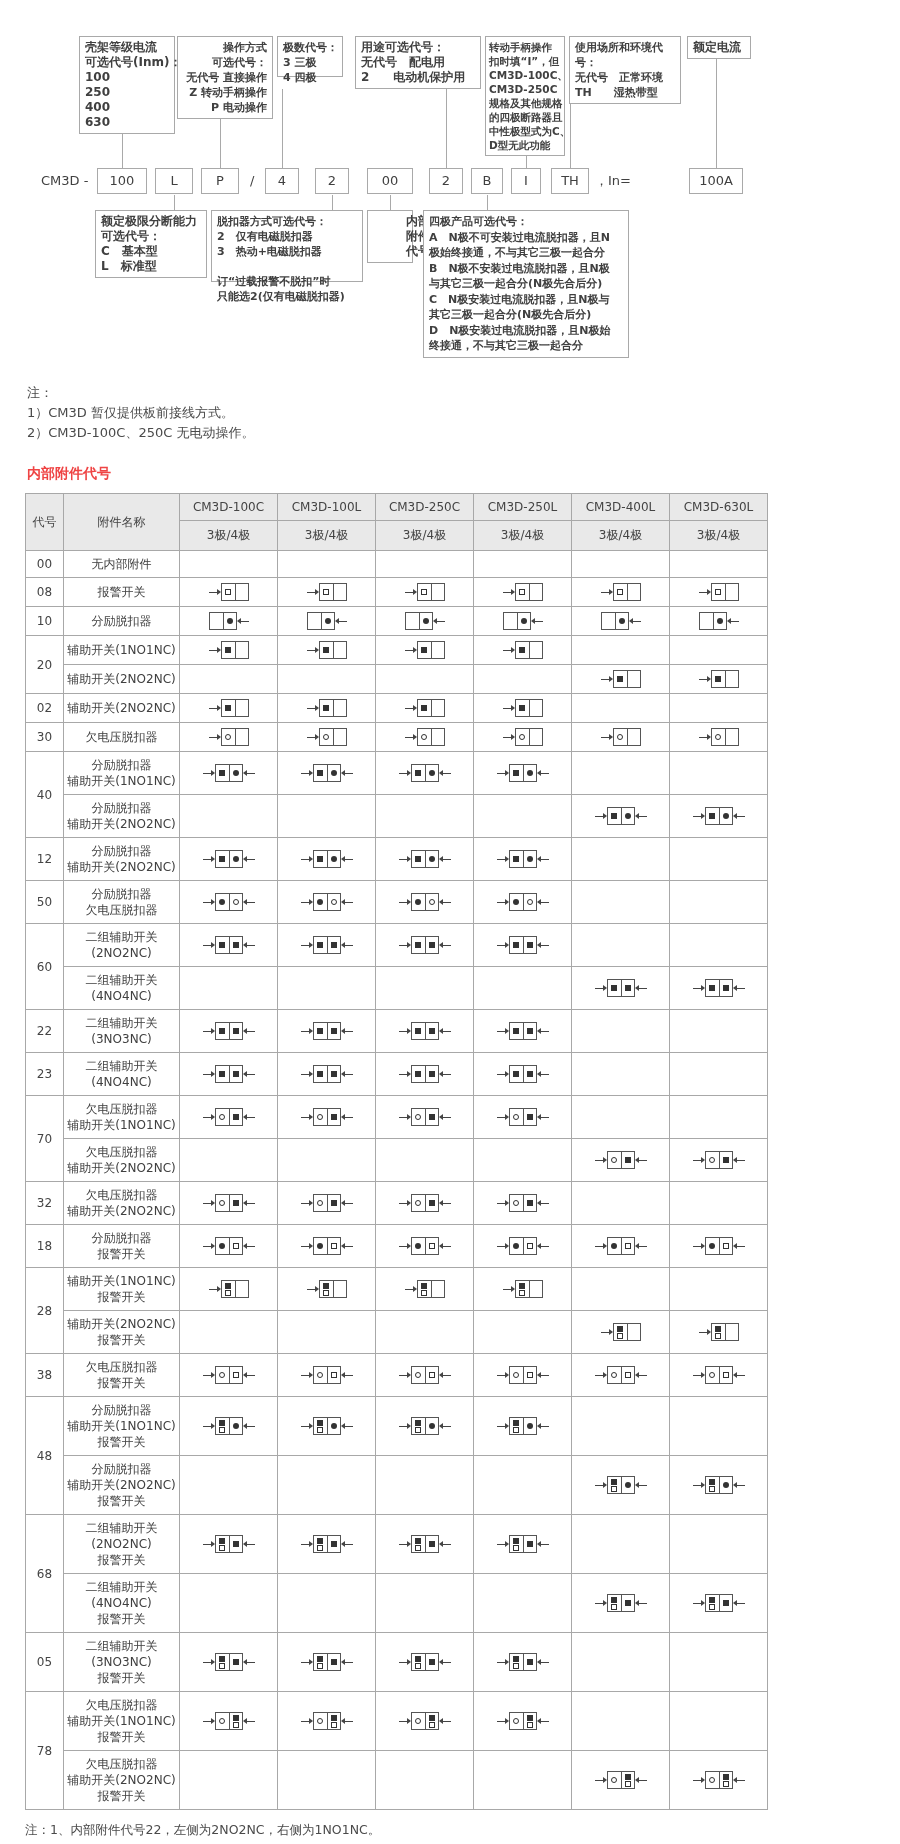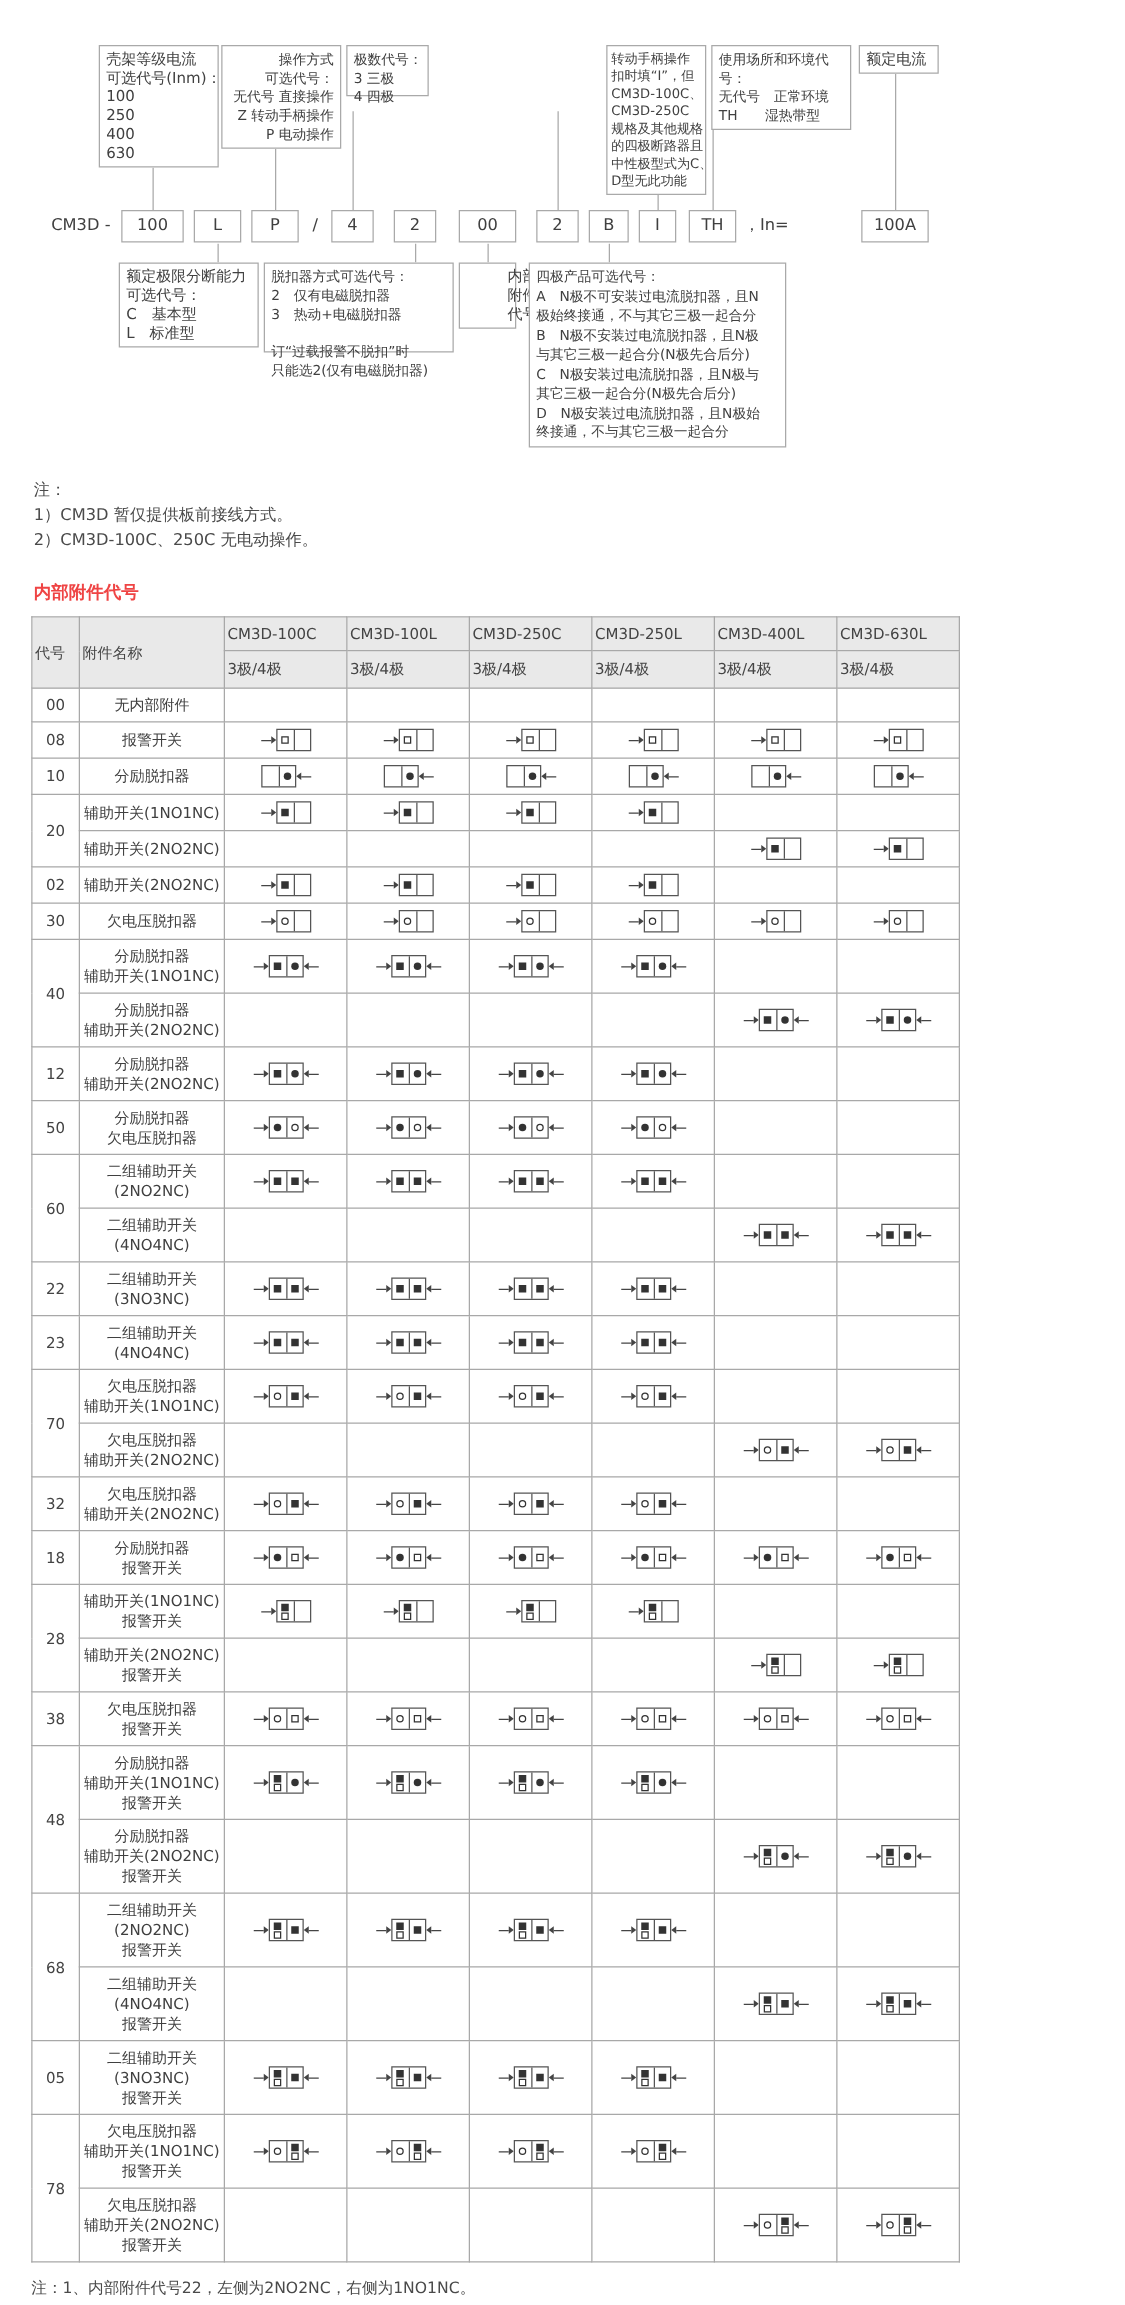--- a/index.html
+++ b/index.html
@@ -13,21 +13,21 @@
 
   
   .diagram { position: relative; height: 355px; font-size: 12px; }
   .callout {
     position: absolute;
     border: 1px solid #a9a9a9;
     padding: 3px 5px;
     line-height: 15px;
     background: #fff;
   }
-  .callout .cl { white-space: nowrap; }
+  .callout .cl { white-space: nowrap; font-weight: bold; }
 
   .c1 { left: 54px;  top: 18px; width: 96px;  height: 98px; }
   .c2 { left: 152px; top: 18px; width: 96px;  height: 83px; font-size: 11px; text-align: right; }
   .c3 { left: 252px; top: 18px; width: 66px;  height: 41px; font-size: 11px; }
   .c4 { left: 330px; top: 18px; width: 126px; height: 53px; }
   .c5 { left: 460px; top: 18px; width: 80px;  height: 120px; font-size: 10.5px; line-height: 14px; padding: 3px; }
   .c6 { left: 544px; top: 18px; width: 112px; height: 68px; font-size: 11px; }
   .c7 { left: 662px; top: 18px; width: 64px;  height: 23px; }
 
   .b1 { left: 70px;  top: 192px; width: 112px; height: 68px; }
@@ -72,21 +72,21 @@
 
   
   .notes { margin: 10px 0 16px 2px; font-size: 13px; line-height: 20px; color: #4a4a4a; }
 
   
   .tbl-title { font-size: 14px; font-weight: bold; margin: 22px 0 10px 2px; color: #ef4444; }
   table { border-collapse: collapse; table-layout: fixed; width: 742px; background: #fff; }
   th, td { border: 1px solid #a8a8a8; }
   thead th {
     background: #e9e9e9; font-weight: normal; font-size: 12px;
-    padding: 6px 2px; color: #444; text-align: left;
+    padding: 6px 2px; color: #444; text-align: center;
   }
   tbody td { font-size: 12px; text-align: center; padding: 5px 2px; vertical-align: middle; }
   .code-td { font-size: 12px; color: #444; }
   .name-td div { line-height: 16px; white-space: nowrap; }
 
   
   .icon { display: inline-flex; align-items: center; vertical-align: middle; }
   .ibox { display: inline-flex; border: 1px solid #555; height: 18px; background: #fff; }
   .icell {
     display: flex; flex-direction: column; gap: 1px;
@@ -139,20 +139,25 @@
         <div class="cl">操作方式</div>
         <div class="cl">可选代号：</div>
         <div class="cl">无代号 直接操作</div>
         <div class="cl">Z 转动手柄操作</div>
         <div class="cl">P 电动操作</div>
       </div>
       <div class="callout c3">
         <div class="cl">极数代号：</div>
         <div class="cl">3 三极</div>
         <div class="cl">4 四极</div>
+      </div>
+      <div class="callout c4">
+        <div class="cl">用途可选代号：</div>
+        <div class="cl">无代号　配电用</div>
+        <div class="cl">2　　电动机保护用</div>
       </div>
       <div class="callout c5">
         <div class="cl">转动手柄操作</div>
         <div class="cl">扣时填“I”，但</div>
         <div class="cl">CM3D-100C、</div>
         <div class="cl">CM3D-250C</div>
         <div class="cl">规格及其他规格</div>
         <div class="cl">的四极断路器且</div>
         <div class="cl">中性极型式为C、</div>
         <div class="cl">D型无此功能</div>

